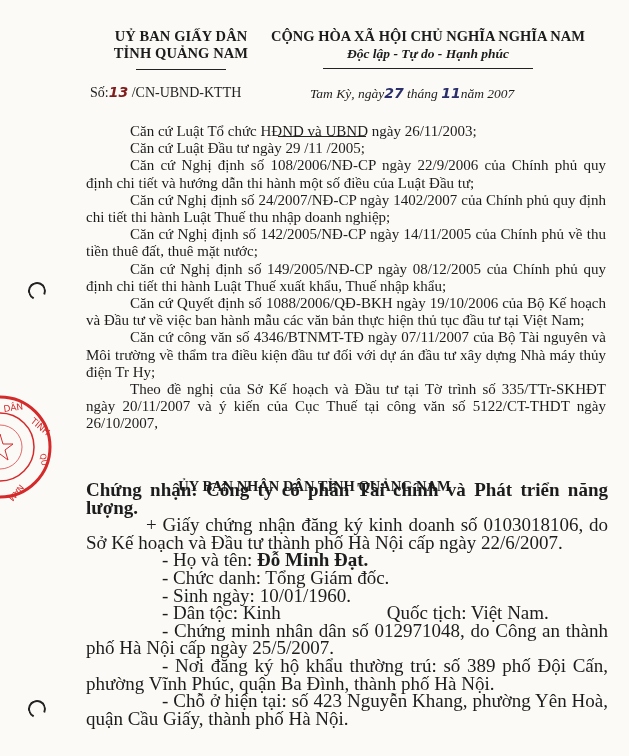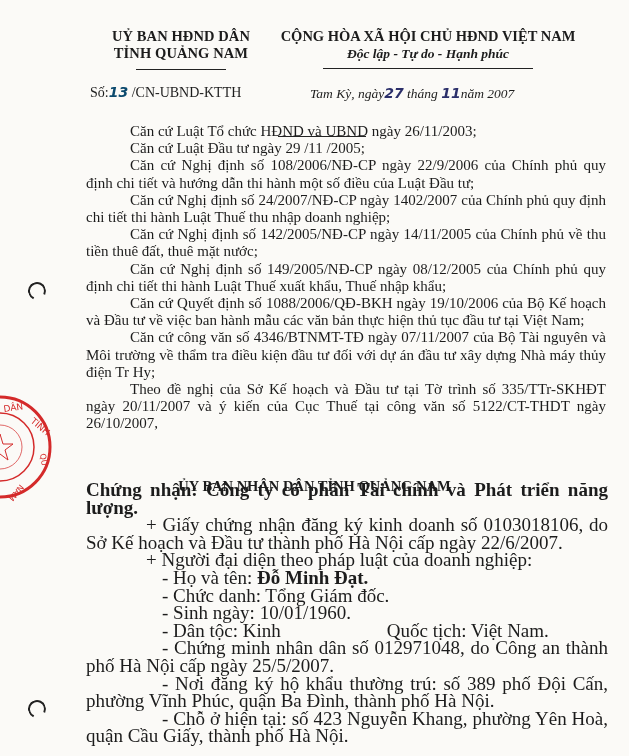--- a/index.html
+++ b/index.html
@@ -15,21 +15,21 @@
   
   .hdr-left { position: absolute; left: 96px; top: 28px; width: 170px; text-align: center; }
   .hdr-left .l1, .hdr-left .l2 { font-weight: bold; font-size: 14.5px; line-height: 17px; letter-spacing: 0.1px; }
   .hdr-left .rule { width: 90px; height: 1px; background: #222; margin: 7px auto 0; }
   .hdr-right { position: absolute; left: 258px; top: 28px; width: 340px; text-align: center; }
   .hdr-right .l1 { font-weight: bold; font-size: 14.5px; line-height: 17px; }
   .hdr-right .l2 { font-weight: bold; font-size: 13.5px; line-height: 17px; font-style: italic; }
   .hdr-right .rule { width: 210px; height: 1px; background: #222; margin: 6px auto 0; }
 
   .docno { position: absolute; left: 90px; top: 84px; font-size: 14px; }
-  .docno .hand { font-family: "DejaVu Sans", sans-serif; font-style: italic; font-weight: bold; color: #0c4a6e; font-size: 14px; }
+  .docno .hand { font-family: "DejaVu Sans", sans-serif; font-style: italic; font-weight: bold; color: #7f1d1d; font-size: 14px; }
   .place-date { position: absolute; left: 310px; top: 85px; font-size: 13.5px; font-style: italic; }
   .place-date .hand { font-family: "DejaVu Sans", sans-serif; font-weight: bold; color: #2b2f6a; font-size: 14px; }
 
   .title { position: absolute; left: 0; width: 629px; top: 114px; text-align: center; font-weight: bold; font-size: 15.5px; letter-spacing: 0.3px; }
   .title-rule { position: absolute; left: 278px; top: 136px; width: 88px; height: 1px; background: #222; }
 
   
   .body { position: absolute; left: 86px; top: 123px; width: 520px; font-size: 15px; line-height: 17.2px; text-align: justify; }
   .body p { margin: 0; text-indent: 44px; }
 
@@ -48,27 +48,27 @@
   .stamp { position: absolute; left: -30px; top: 392px; width: 86px; height: 110px; }
   
   .hole { position: absolute; width: 14px; height: 14px; border: 2px solid #222; border-bottom-color: transparent; border-left-color: #222; border-radius: 50%; transform: rotate(-20deg); }
 </style>
 </head>
 <body>
 
 <div class="page">
 
   <div class="hdr-left">
-    <div class="l1">UỶ BAN HĐND DÂN</div>
+    <div class="l1">UỶ BAN GIẤY DÂN</div>
     <div class="l2">TỈNH QUẢNG NAM</div>
     <div class="rule"></div>
   </div>
 
   <div class="hdr-right">
-    <div class="l1">CỘNG HÒA XÃ HỘI CHỦ HĐND VIỆT NAM</div>
+    <div class="l1">CỘNG HÒA XÃ HỘI CHỦ NGHĨA NGHĨA NAM</div>
     <div class="l2">Độc lập - Tự do - Hạnh phúc</div>
     <div class="rule"></div>
   </div>
 
   <div class="docno">
     <span>Số:</span><span class="hand">13</span><span> /CN-UBND-KTTH</span>
   </div>
 
   <div class="place-date">
     <span>Tam Kỳ, ngày</span><span class="hand">27</span><span> tháng </span><span class="hand">11</span><span>năm 2007</span>
@@ -86,21 +86,20 @@
     <p>Căn cứ Quyết định số 1088/2006/QĐ-BKH ngày 19/10/2006 của Bộ Kế hoạch và Đầu tư về việc ban hành mẫu các văn bản thực hiện thủ tục đầu tư tại Việt Nam;</p>
     <p>Căn cứ công văn số 4346/BTNMT-TĐ ngày 07/11/2007 của Bộ Tài nguyên và Môi trường về thẩm tra điều kiện đầu tư đối với dự án đầu tư xây dựng Nhà máy thủy điện Tr Hy;</p>
     <p>Theo đề nghị của Sở Kế hoạch và Đầu tư tại Tờ trình số 335/TTr-SKHĐT ngày 20/11/2007 và ý kiến của Cục Thuế tại công văn số 5122/CT-THDT ngày 26/10/2007,</p>
   </div>
 
   <div class="council">ỦY BAN NHÂN DÂN TỈNH QUẢNG NAM</div>
 
   <div class="cert">
     <p class="bold">Chứng nhận: Công ty cổ phần Tài chính và Phát triển năng lượng.</p>
     <p class="ind1">+ Giấy chứng nhận đăng ký kinh doanh số 0103018106, do Sở Kế hoạch và Đầu tư thành phố Hà Nội cấp ngày 22/6/2007.</p>
-    <p style="padding-left:60px">+ Người đại diện theo pháp luật của doanh nghiệp:</p>
     <p class="ind2"><span>- Họ và tên: </span><span class="bold">Đỗ Minh Đạt.</span></p>
     <p class="ind2">- Chức danh: Tổng Giám đốc.</p>
     <p class="ind2">- Sinh ngày: 10/01/1960.</p>
     <div class="ind2 row">
       <span>- Dân tộc: Kinh</span>
       <span class="col2" style="margin-left:106px">Quốc tịch: Việt Nam.</span>
     </div>
     <p class="ind2b">- Chứng minh nhân dân số 012971048, do Công an thành phố Hà Nội cấp ngày 25/5/2007.</p>
     <p class="ind2b">- Nơi đăng ký hộ khẩu thường trú: số 389 phố Đội Cấn, phường Vĩnh Phúc, quận Ba Đình, thành phố Hà Nội.</p>
     <p class="ind2b">- Chỗ ở hiện tại: số 423 Nguyễn Khang, phường Yên Hoà, quận Cầu Giấy, thành phố Hà Nội.</p>

